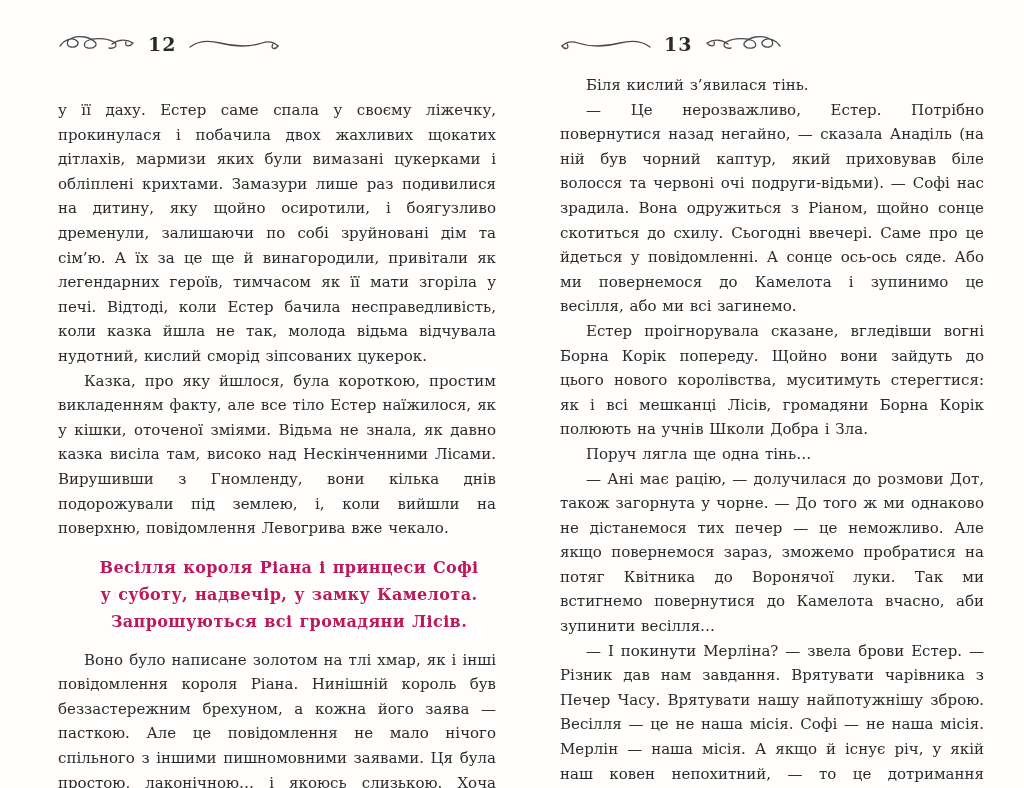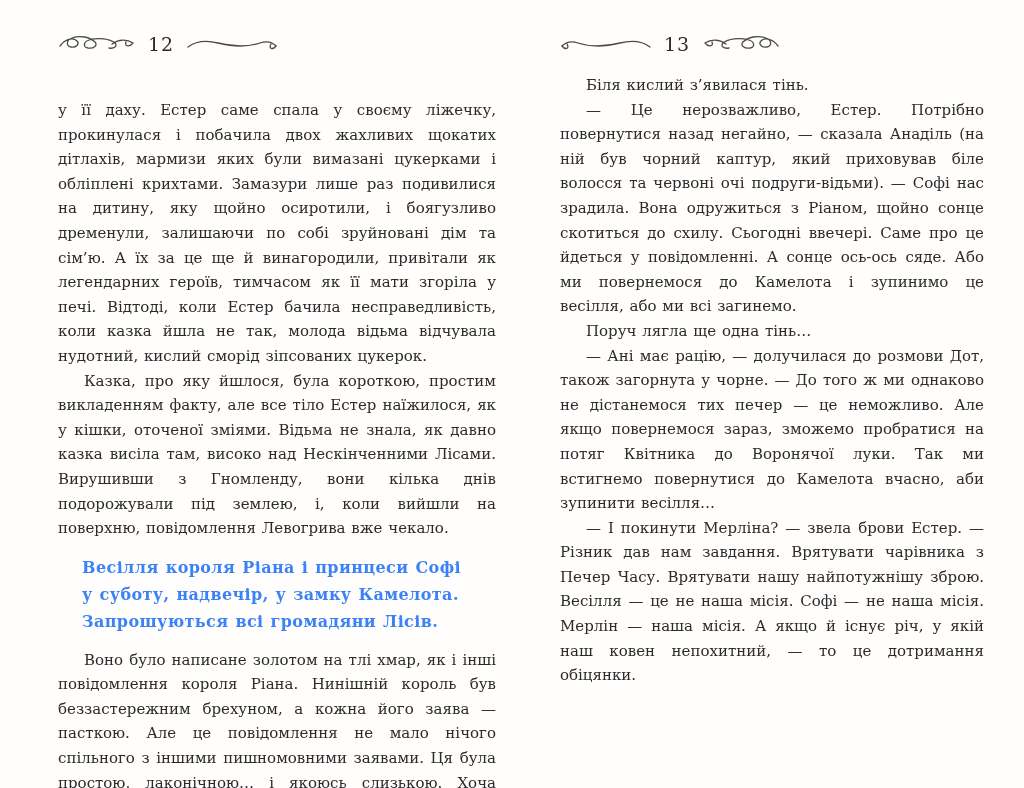--- a/index.html
+++ b/index.html
@@ -13,43 +13,43 @@
   .spread { position:relative; width:1024px; height:788px; background:#fffefc; overflow:hidden; }
   .page { position:absolute; top:0; height:788px; overflow:hidden; }
   .page-left  { left:58px;  width:438px; }
   .page-right { left:560px; width:424px; }
 
   .page-head {
     margin-top:30px; height:28px;
     display:flex; align-items:center; gap:12px;
   }
   .page-right .page-head { }
-  .page-num { font-size:19px; letter-spacing:1px; color:#2b2b2b; }
+  .page-num { font-size:19px; letter-spacing:1px; color:#2b2b2b;font-weight:bold; }
   .ornament { flex:0 0 auto; display:block; }
   .mirror { transform:scaleX(-1); }
 
   .body {
     margin-top:15px;
     font-size:15px;
     line-height:24.6px;
     text-align:justify;
     word-spacing:1px;
   }
   .body p { margin:0; }
   .body p.indent { text-indent:26px; }
   .body p.plain  { text-indent:0;margin-top:40px; }
 
   .notice {
     margin:13px 0 13px 24px;
     font-weight:bold;
     font-size:16px;
     line-height:27px;
     letter-spacing:0.4px;
-    text-align:left;
-    color:#3b82f6;
+    text-align:center;
+    color:#be185d;
   }
 </style>
 </head>
 <body>
 
 <div class="spread">
 
   <div class="page page-left">
     <div class="page-head">
       <svg class="ornament" width="78" height="22" viewBox="0 0 78 22" fill="none" stroke="#4a4a4a" stroke-width="1.3" stroke-linecap="round">
@@ -82,19 +82,20 @@
       </svg>
       <span class="page-num">13</span>
       <svg class="ornament mirror" width="78" height="22" viewBox="0 0 78 22" fill="none" stroke="#4a4a4a" stroke-width="1.3" stroke-linecap="round">
         <path d="M2 13 C7 6 15 4 19 8 C22 11 18 15 13 14 C8 13 8 7 14 5 C22 2 32 4 37 9 C40 12 36 16 30 15 C25 14 25 9 31 7 C41 4 52 6 57 10 C60 13 56 16 51 15"></path>
         <path d="M54 11 C61 6 69 6 75 10 C72 14 66 14 68 9"></path>
       </svg>
     </div>
     <div class="body">
         <p class="indent">Біля кислий з’явилася тінь.</p>
         <p class="indent">— Це нерозважливо, Естер. Потрібно повернутися назад негайно, — сказала Анаділь (на ній був чорний каптур, який приховував біле волосся та червоні очі подруги-відьми). — Софі нас зрадила. Вона одружиться з Ріаном, щойно сонце скотиться до схилу. Сьогодні ввечері. Саме про це йдеться у повідомленні. А сонце ось-ось сяде. Або ми повернемося до Камелота і зупинимо це весілля, або ми всі загинемо.</p>
+        <p class="indent">Естер проігнорувала сказане, вгледівши вогні Борна Корік попереду. Щойно вони зайдуть до цього нового королівства, муситимуть стерегтися: як і всі мешканці Лісів, громадяни Борна Корік полюють на учнів Школи Добра і Зла.</p>
         <p class="indent">Поруч лягла ще одна тінь…</p>
         <p class="indent">— Ані має рацію, — долучилася до розмови Дот, також загорнута у чорне. — До того ж ми однаково не дістанемося тих печер — це неможливо. Але якщо повернемося зараз, зможемо пробратися на потяг Квітника до Воронячої луки. Так ми встигнемо повернутися до Камелота вчасно, аби зупинити весілля…</p>
         <p class="indent">— І покинути Мерліна? — звела брови Естер. — Різник дав нам завдання. Врятувати чарівника з Печер Часу. Врятувати нашу найпотужнішу зброю. Весілля — це не наша місія. Софі — не наша місія. Мерлін — наша місія. А якщо й існує річ, у якій наш ковен непохитний, — то це дотримання обіцянки.</p>
       </div>
   </div>
 
 </div>
 
 </body></html>

